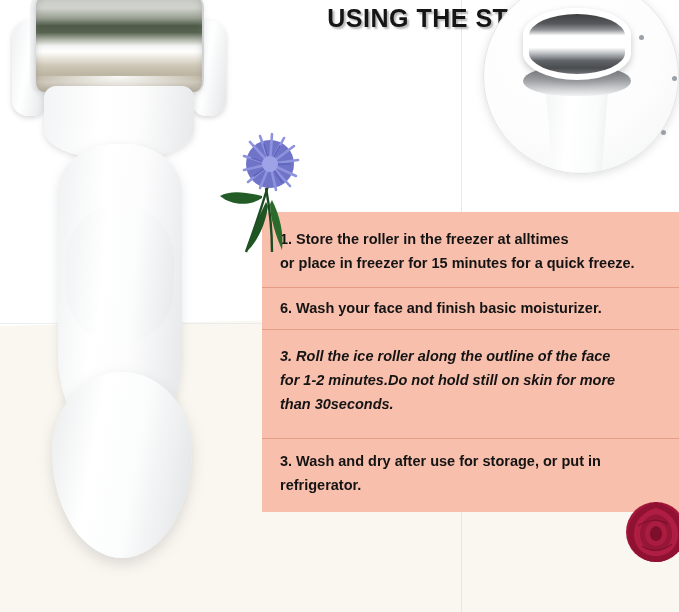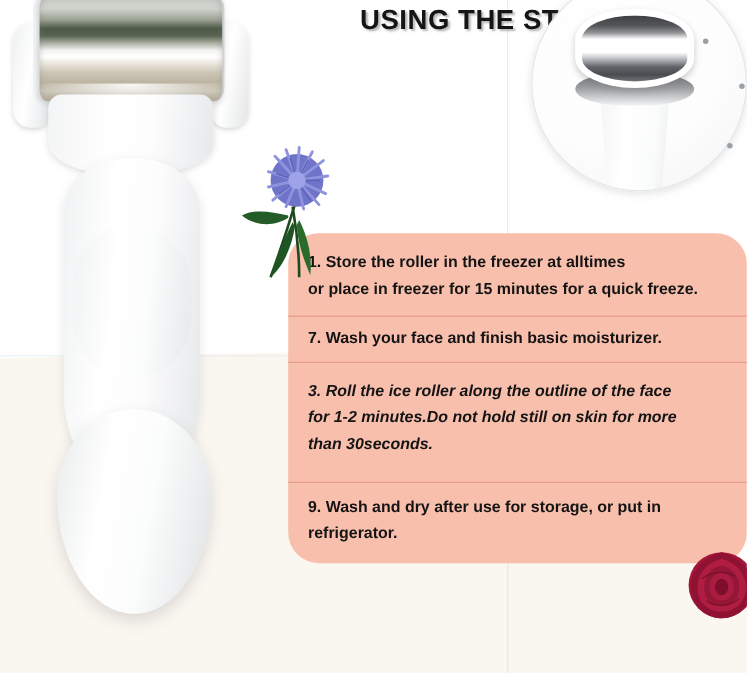--- a/index.html
+++ b/index.html
@@ -207,21 +207,20 @@
     border-radius: 14px 14px 44% 44% / 10px 10px 40% 40%;
     clip-path: polygon(16% 0%, 84% 0%, 72% 100%, 28% 100%);
   }
 
   
   .panel {
     position: absolute;
     left: 262px; top: 212px;
     width: 417px; height: 300px;
     background: #f8bfac;
-    border-radius: 28px;
   }
   .panel-step {
     position: absolute;
     left: 0; width: 417px;
     box-sizing: border-box;
     padding: 0 14px 0 18px;
     color: #141414;
     font-size: 14.5px;
     font-weight: bold;
     line-height: 24px;
@@ -273,27 +272,27 @@
   </div>
   <div class="inset-ring"></div>
   <div class="inset-dot" style="left:639px; top:35px;"></div>
   <div class="inset-dot" style="left:672px; top:76px;"></div>
   <div class="inset-dot" style="left:661px; top:130px;"></div>
 
   <div class="panel">
     <div class="panel-step" style="top:8px;  height:62px;">1. Store the roller in the freezer at alltimes
 or place in freezer for 15 minutes for a quick freeze.</div>
     <div class="sep" style="top:75px;"></div>
-    <div class="panel-step" style="top:76px; height:40px;">7. Wash your face and finish basic moisturizer.</div>
+    <div class="panel-step" style="top:76px; height:40px;">6. Wash your face and finish basic moisturizer.</div>
     <div class="sep" style="top:117px;"></div>
     <div class="panel-step" style="top:120px; height:96px;font-style:italic;">3. Roll the ice roller along the outline of the face
 for 1-2 minutes.Do not hold still on skin for more
 than 30seconds.</div>
     <div class="sep" style="top:226px;"></div>
-    <div class="panel-step" style="top:230px; height:62px;">9. Wash and dry after use for storage, or put in
+    <div class="panel-step" style="top:230px; height:62px;">3. Wash and dry after use for storage, or put in
 refrigerator.</div>
   </div>
 
   <svg class="flower" viewBox="0 0 120 128">
     <g stroke="#1e4a20" stroke-width="2.4" fill="none">
       <path d="M62 60 C56 80, 48 104, 40 126"></path>
       <path d="M60 62 C64 84, 66 106, 66 126"></path>
     </g>
     <path d="M56 70 C40 66, 24 64, 14 70 C26 80, 44 80, 56 72 Z" fill="#235c26"></path>
     <path d="M60 76 C52 92, 44 110, 40 126 C52 116, 60 96, 62 80 Z" fill="#1f5523"></path>

